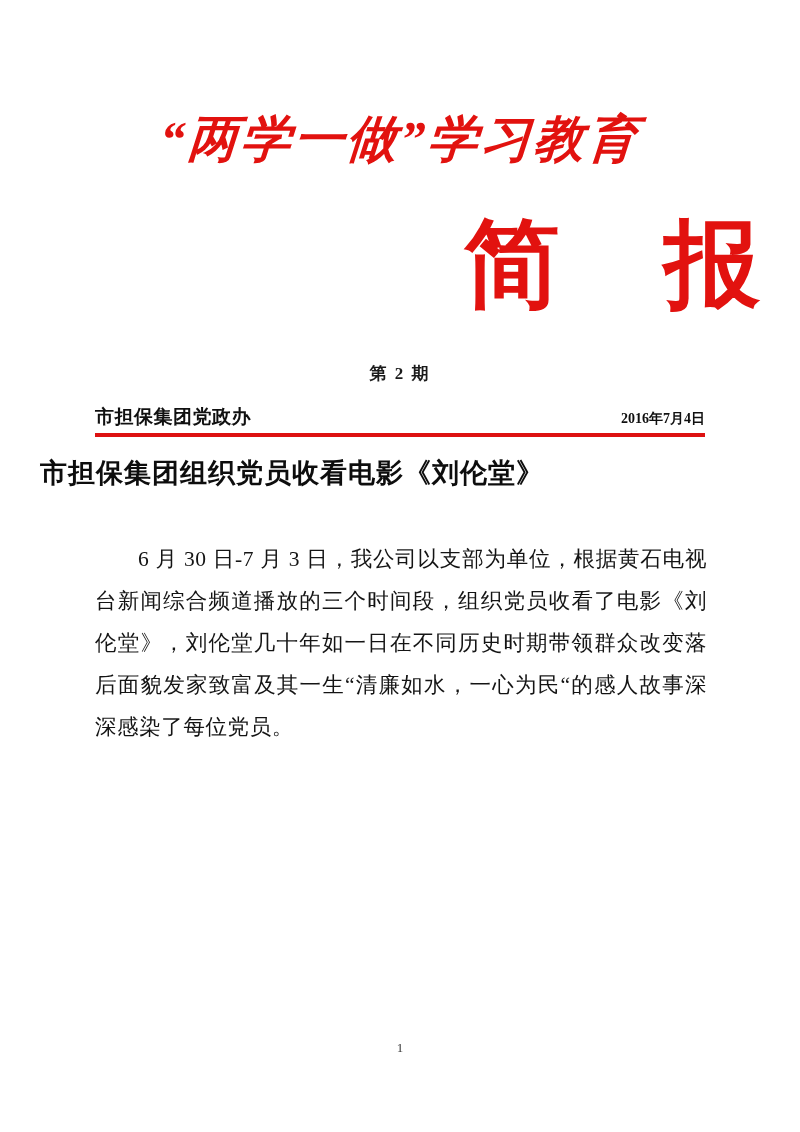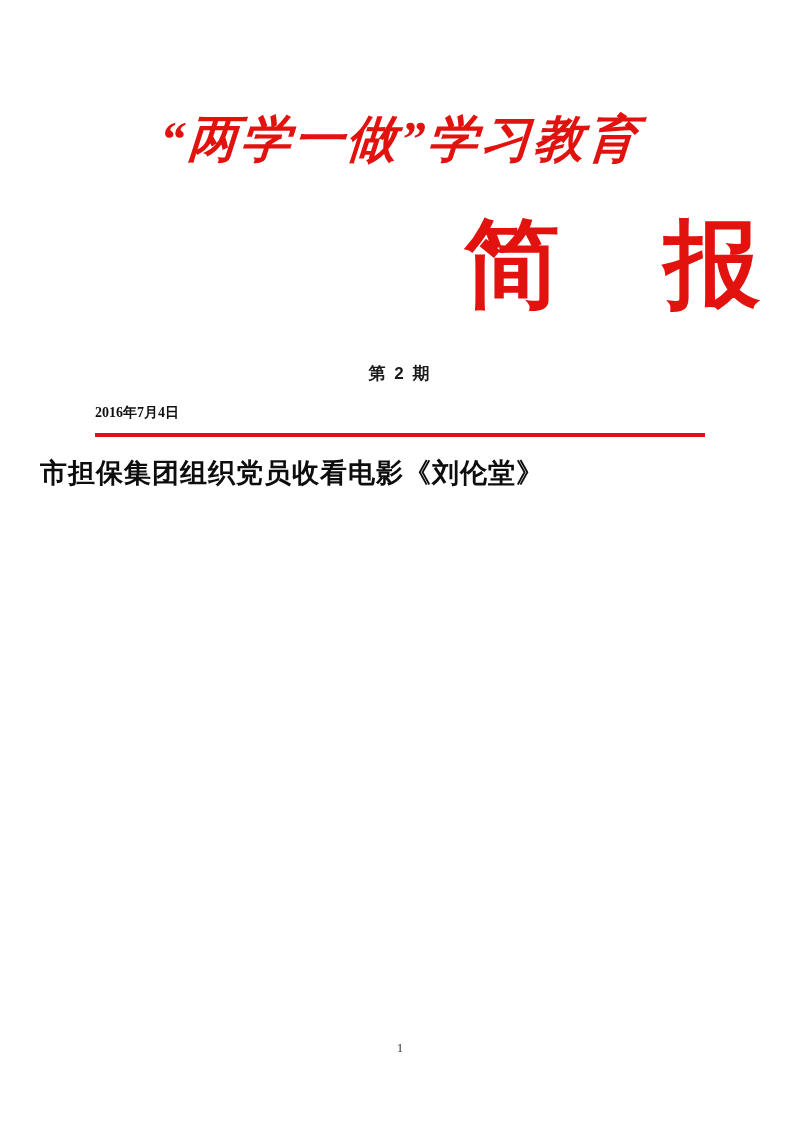--- a/index.html
+++ b/index.html
@@ -58,21 +58,21 @@
   .issue-no {
     position: absolute;
     top: 362px;
     left: 0;
     width: 800px;
     text-align: center;
     color: #1a1a1a;
     font-size: 17px;
     font-weight: bold;
     letter-spacing: 2px;
-    font-family: Liberation Sans, sans-serif;
+    font-family: Liberation Serif, serif;
   }
 
   
   .masthead-row {
     position: absolute;
     top: 404px;
     left: 95px;
     width: 610px;
     display: flex;
     align-items: baseline;
@@ -151,25 +151,27 @@
 
 <div class="page">
 
   <div class="banner-title">“两学一做”学习教育</div>
 
   <div class="jianbao">简  报</div>
 
   <div class="issue-no">第 2 期</div>
 
   <div class="masthead-row">
+    <span class="masthead-org">市担保集团党政办</span>
     <span class="masthead-date">2016年7月4日</span>
   </div>
 
   <div class="red-rule"></div>
 
   <div class="headline">市担保集团组织党员收看电影《刘伦堂》</div>
 
   <div class="body-copy">
+    <p>6 月 30 日-7 月 3 日，我公司以支部为单位，根据黄石电视台新闻综合频道播放的三个时间段，组织党员收看了电影《刘伦堂》，刘伦堂几十年如一日在不同历史时期带领群众改变落后面貌发家致富及其一生“清廉如水，一心为民“的感人故事深深感染了每位党员。</p>
   </div>
 
   <div class="page-number">1</div>
 
 </div>
 
 </body></html>

